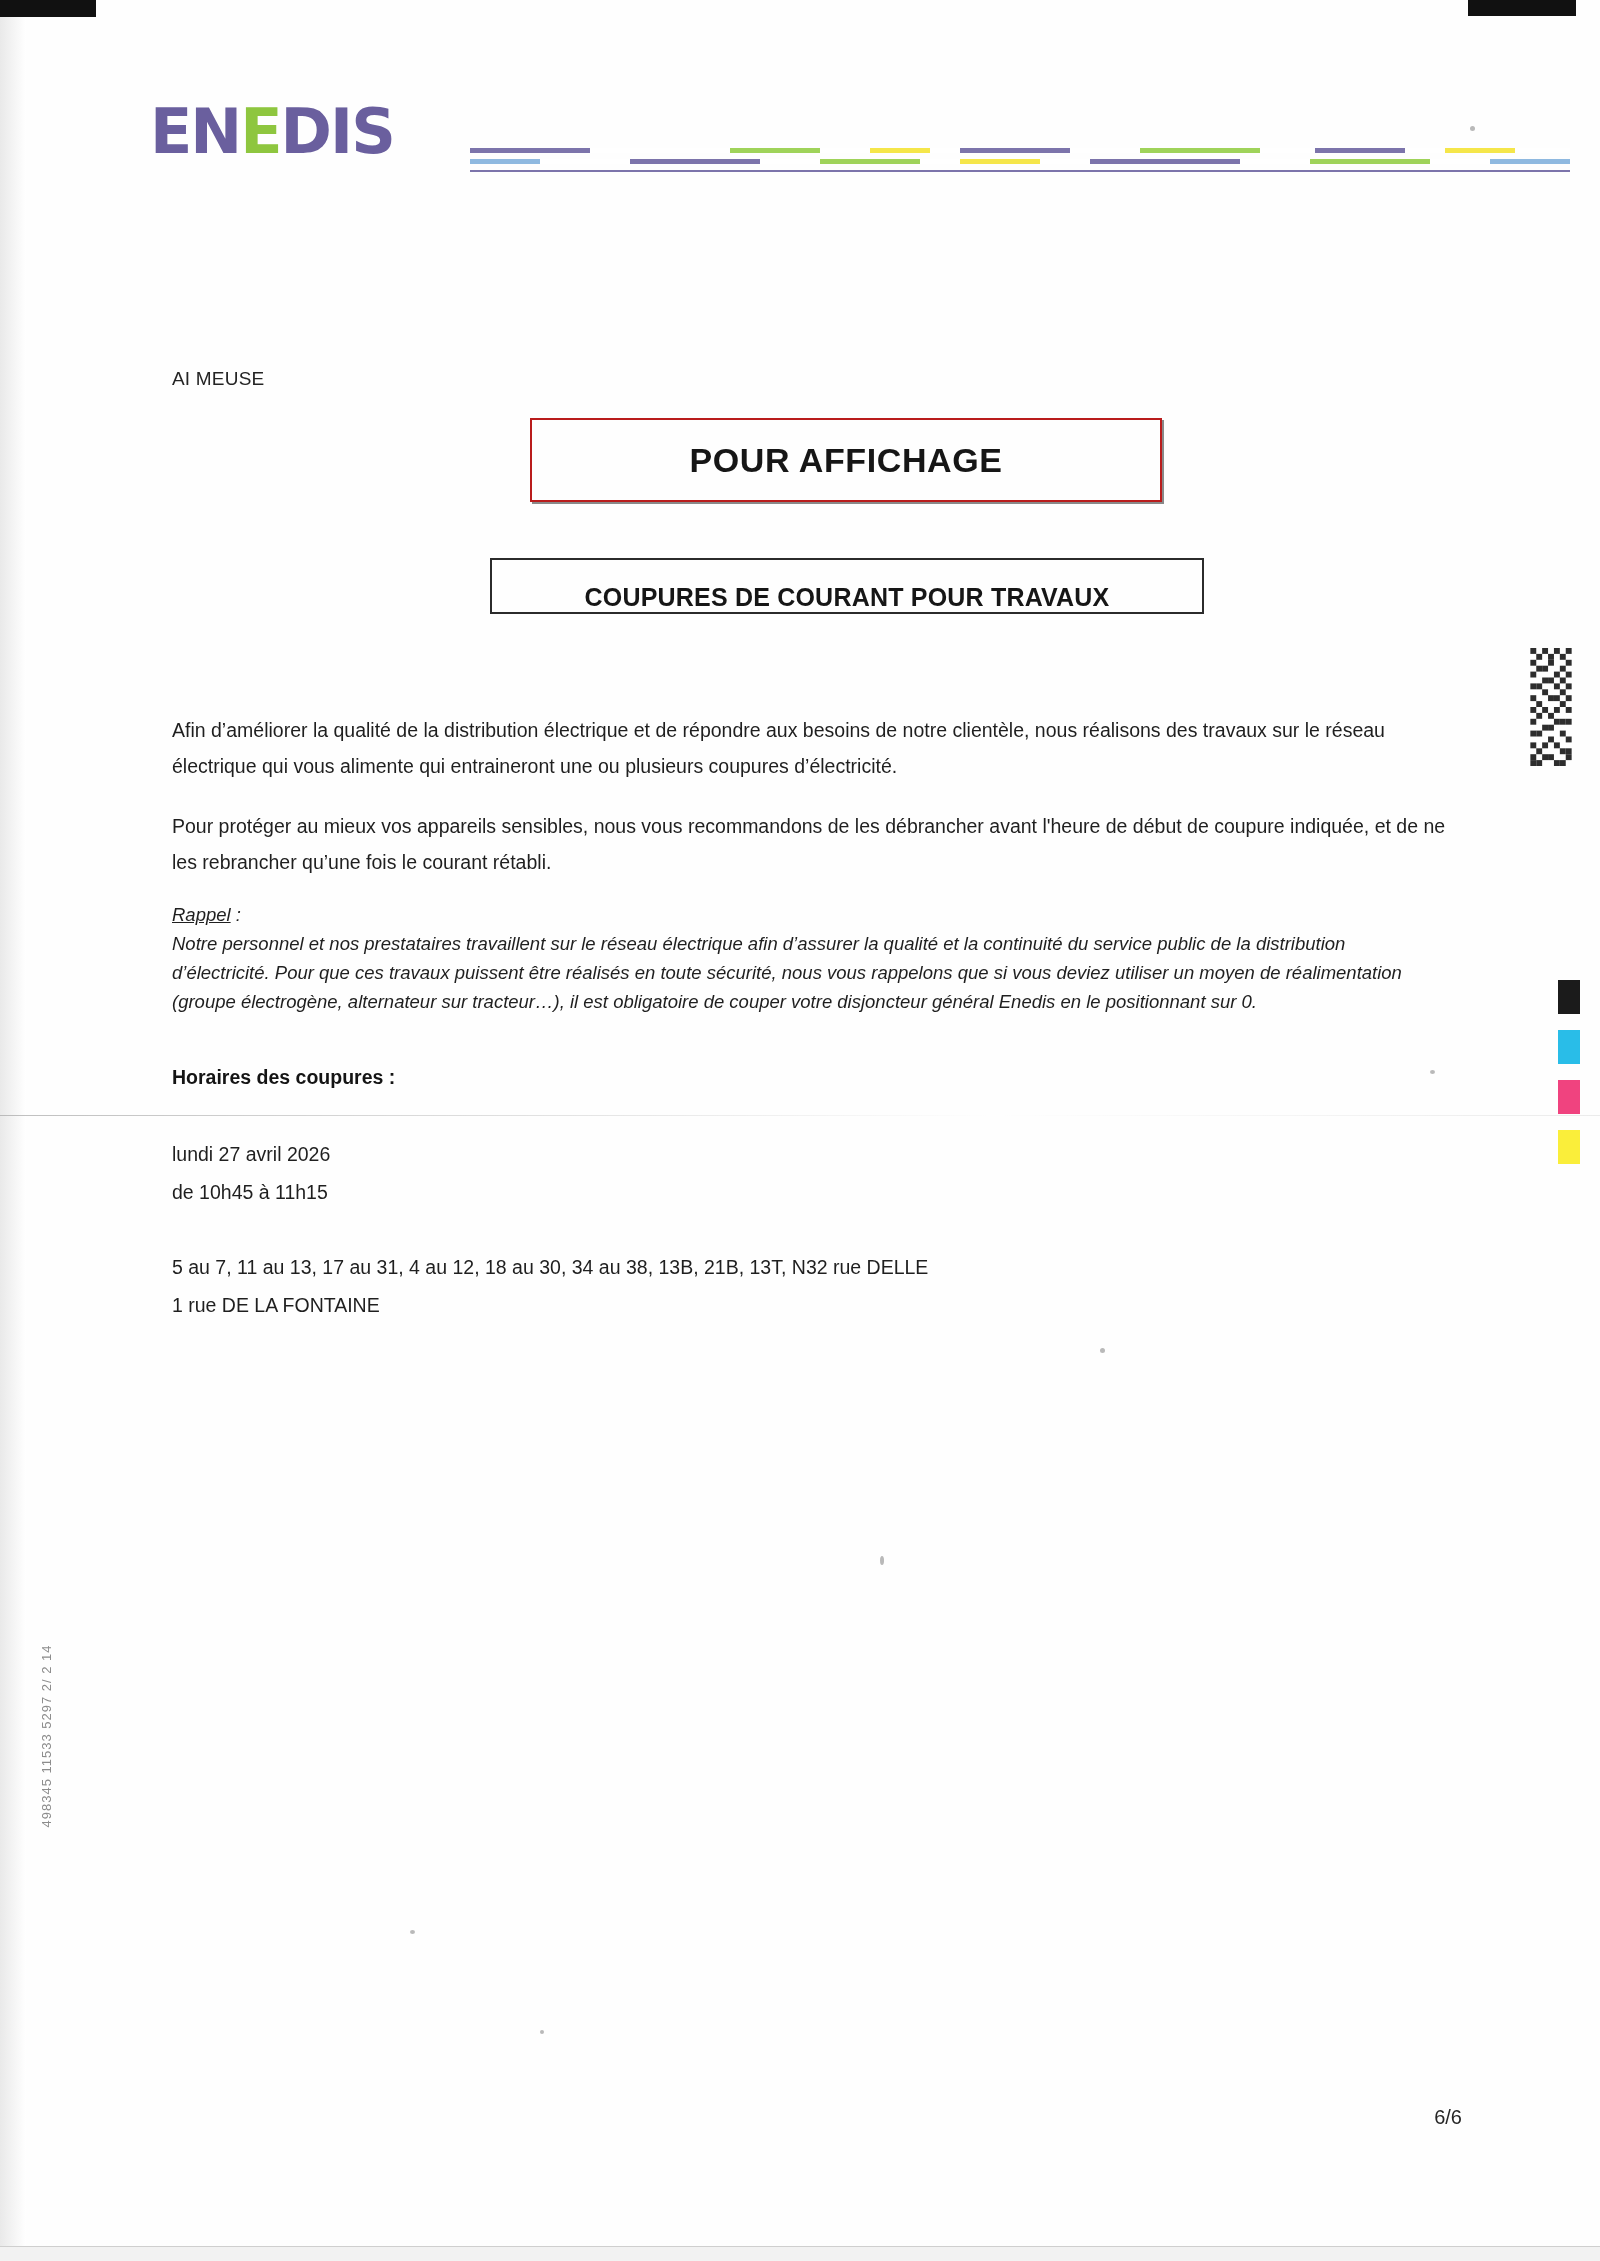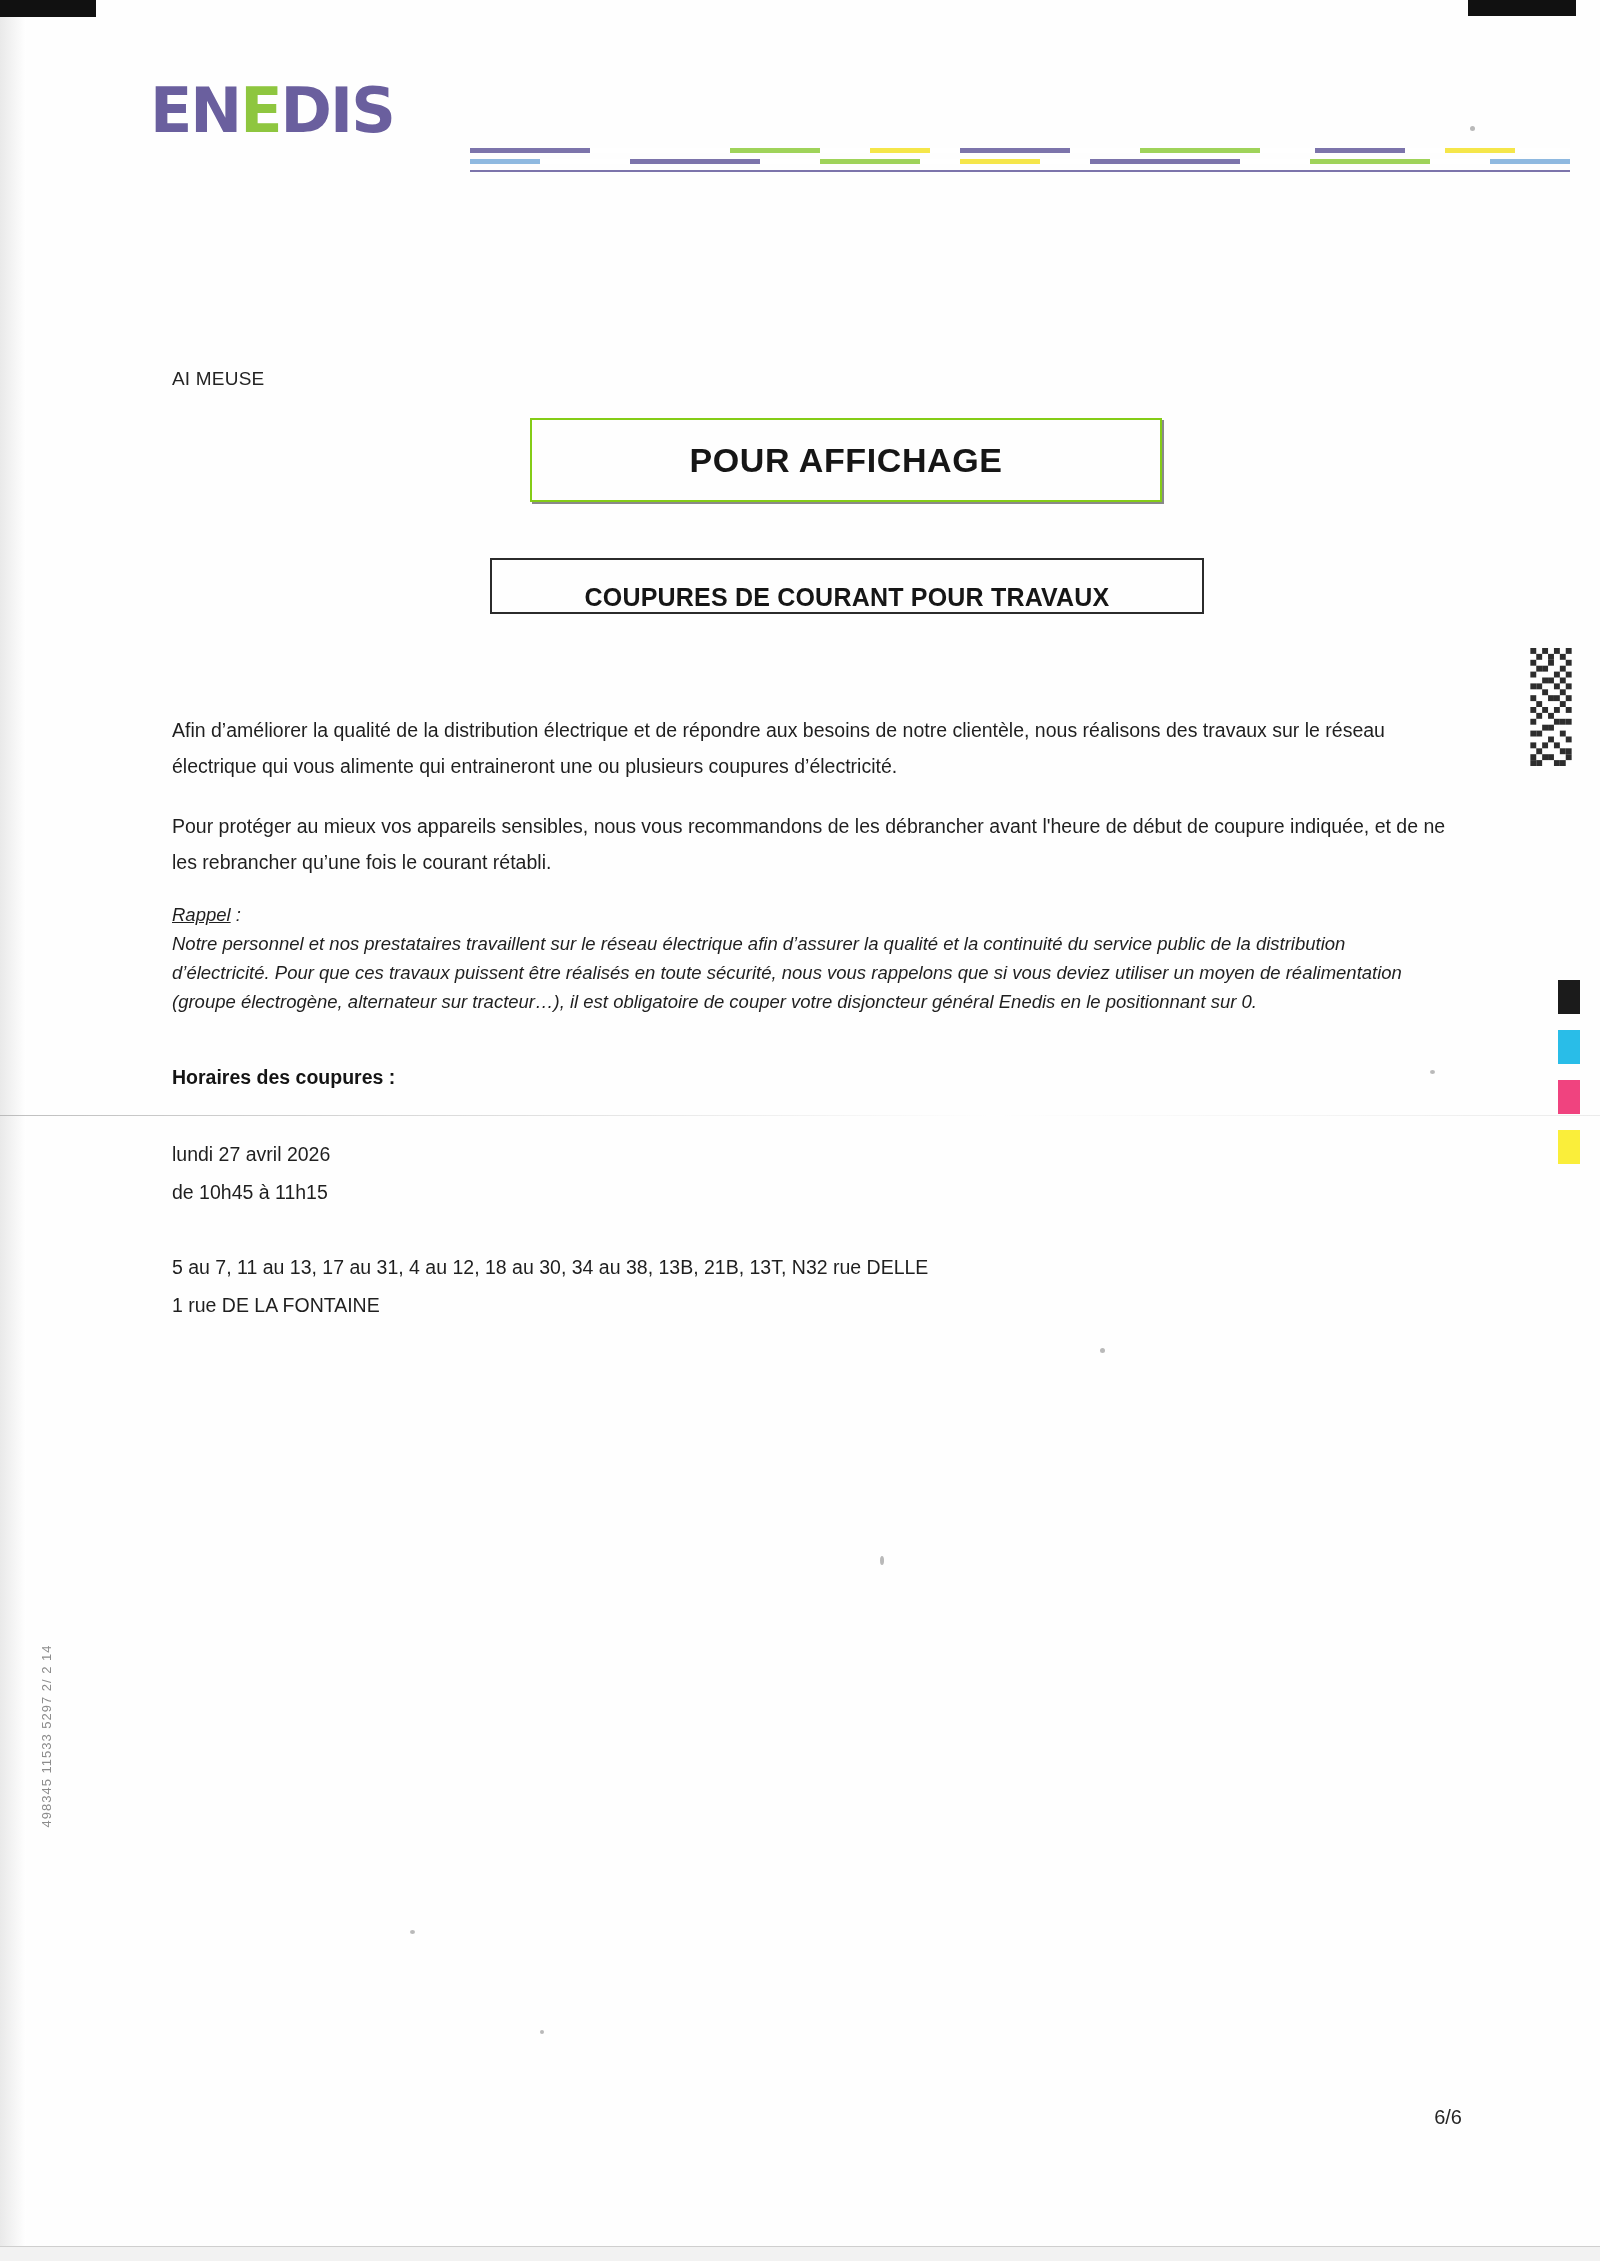--- a/index.html
+++ b/index.html
@@ -54,21 +54,21 @@
   .datamatrix {
     position: absolute;
     right: 28px; top: 648px;
     width: 42px; height: 118px;
     opacity: .92;
   }
 
   
   .logo-block {
     position: absolute;
-    left: 150px; top: 74px;
+    left: 150px; top: 95px;
     width: 1400px; height: 80px;
   }
   .logo-word {
     position: absolute;
     left: 0; top: 0;
     font-family: "DejaVu Sans", sans-serif;
     font-weight: 700;
     font-size: 62px;
     letter-spacing: -2px;
     color: #6a5f9e;
@@ -93,21 +93,21 @@
     left: 160px; top: 368px;
     font-size: 19px;
     color: #242424;
     letter-spacing: .2px;
   }
 
   .box-title {
     position: absolute;
     left: 518px; top: 418px;
     width: 628px; height: 80px;
-    border: 2px solid #84cc16;
+    border: 2px solid #b91c1c;
     display: flex; align-items: center; justify-content: center;
     box-shadow: 2px 2px 0 rgba(40,40,40,.55);
   }
   .box-title span {
     font-size: 34px;
     font-weight: 700;
     letter-spacing: .6px;
     color: #161616;
   }
 

